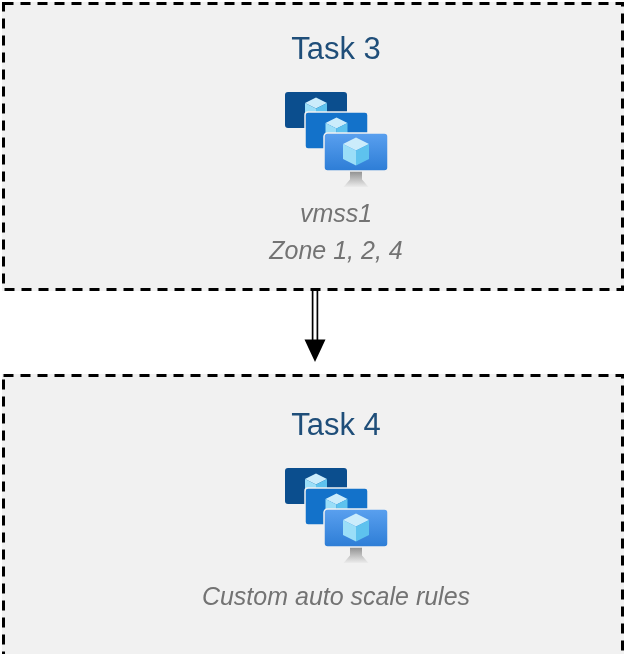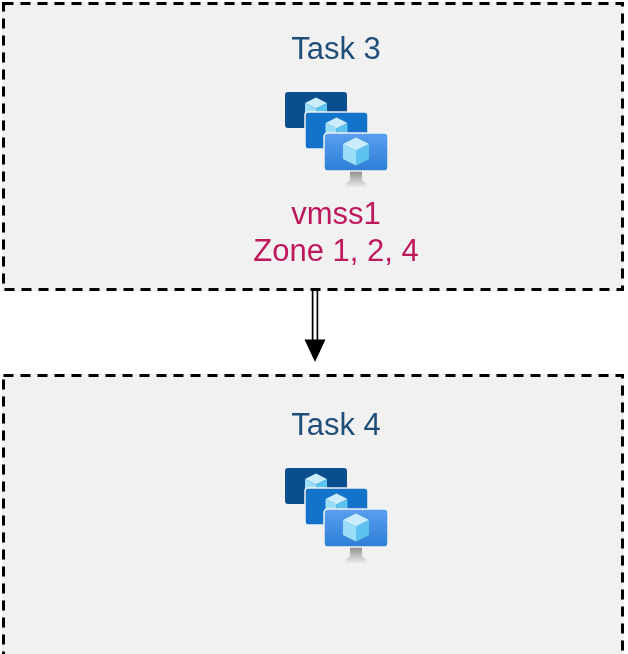--- a/index.html
+++ b/index.html
@@ -35,24 +35,25 @@
     font-weight: 400;
     color: #1f4e79;
     line-height: 38px;
     z-index: 1;
   }
   .box1 .task-title { margin-top: 28px; }
   .box2 .task-title { margin-top: 32px; }
   .vmss-icon { margin-top: 24px; z-index: 1; }
   .labels {
     text-align: center;
-    font-size: 31px;
-    color: #be185d;
+    font-size: 25px;
+    color: #737373;
     line-height: 37px;
     z-index: 1;
+    font-style: italic;
   }
   .box1 .labels { margin-top: 7px; }
   .box2 .labels { margin-top: 14px; }
   .connector {
     position: absolute;
     left: 300px;
     top: 290px;
     z-index: 2;
   }
 </style>
@@ -132,15 +133,18 @@
       <polygon points="41.5,31 52.5,36.5 52.5,49.5 41.5,44" fill="#9adef8"></polygon>
       <polygon points="63.5,31 52.5,36.5 52.5,49.5 63.5,44" fill="#5ec2ee"></polygon>
       <rect x="66" y="78" width="12" height="10" fill="url(#gs2)"></rect>
       <path d="M59.5 95 L66 87.5 L78 87.5 L84.5 95 Z" fill="url(#gs2)"></path>
       <rect x="40" y="41" width="64" height="38" rx="3.5" fill="url(#gf2)" stroke="#f1f1f1" stroke-width="1.5"></rect>
       <polygon points="72,45.4 85,51.9 72,58.4 59,51.9" fill="#cbecfb"></polygon>
       <polygon points="59,51.9 72,58.4 72,73.6 59,67.1" fill="#9adef8"></polygon>
       <polygon points="85,51.9 72,58.4 72,73.6 85,67.1" fill="#5ec2ee"></polygon>
     </svg>
 
+    <div class="labels">
+      <div>Custom auto scale rules</div>
+    </div>
   </section>
 
 </div>
 
 </body></html>

